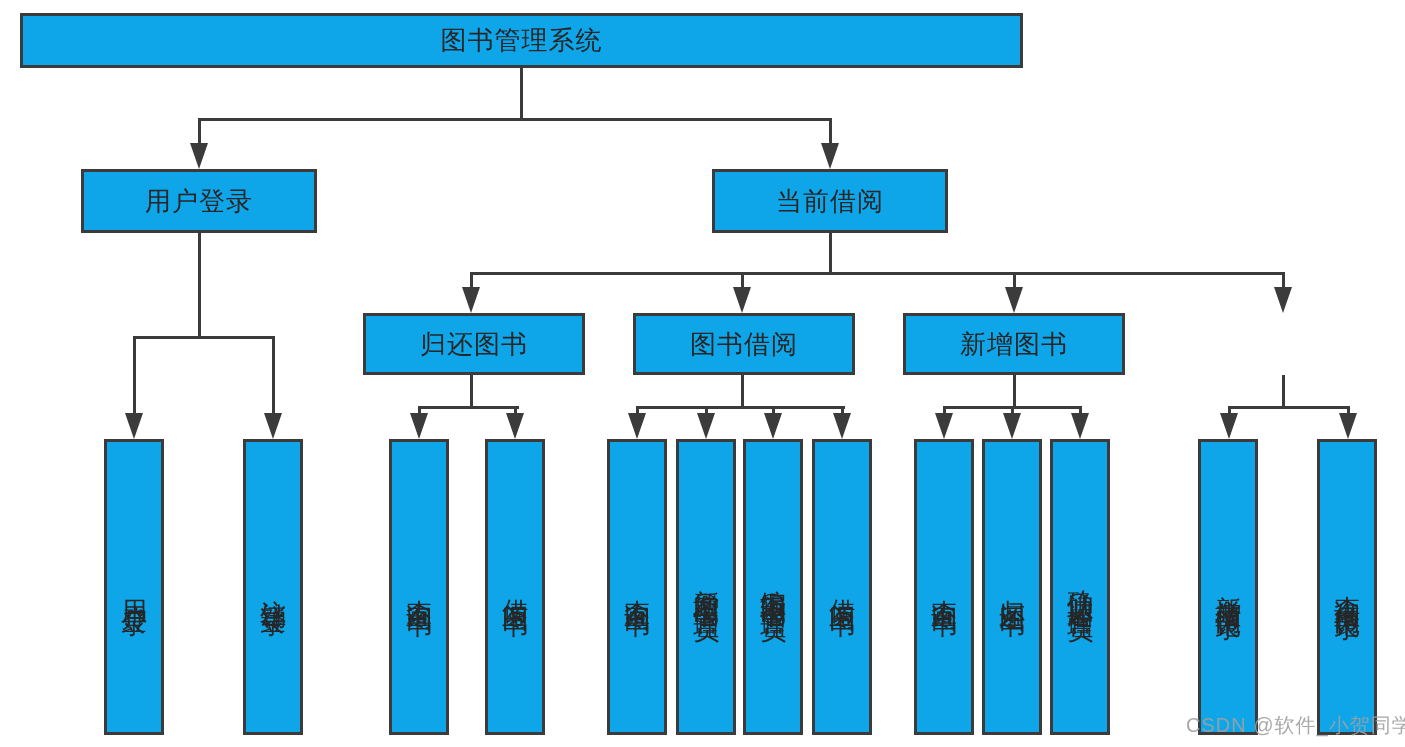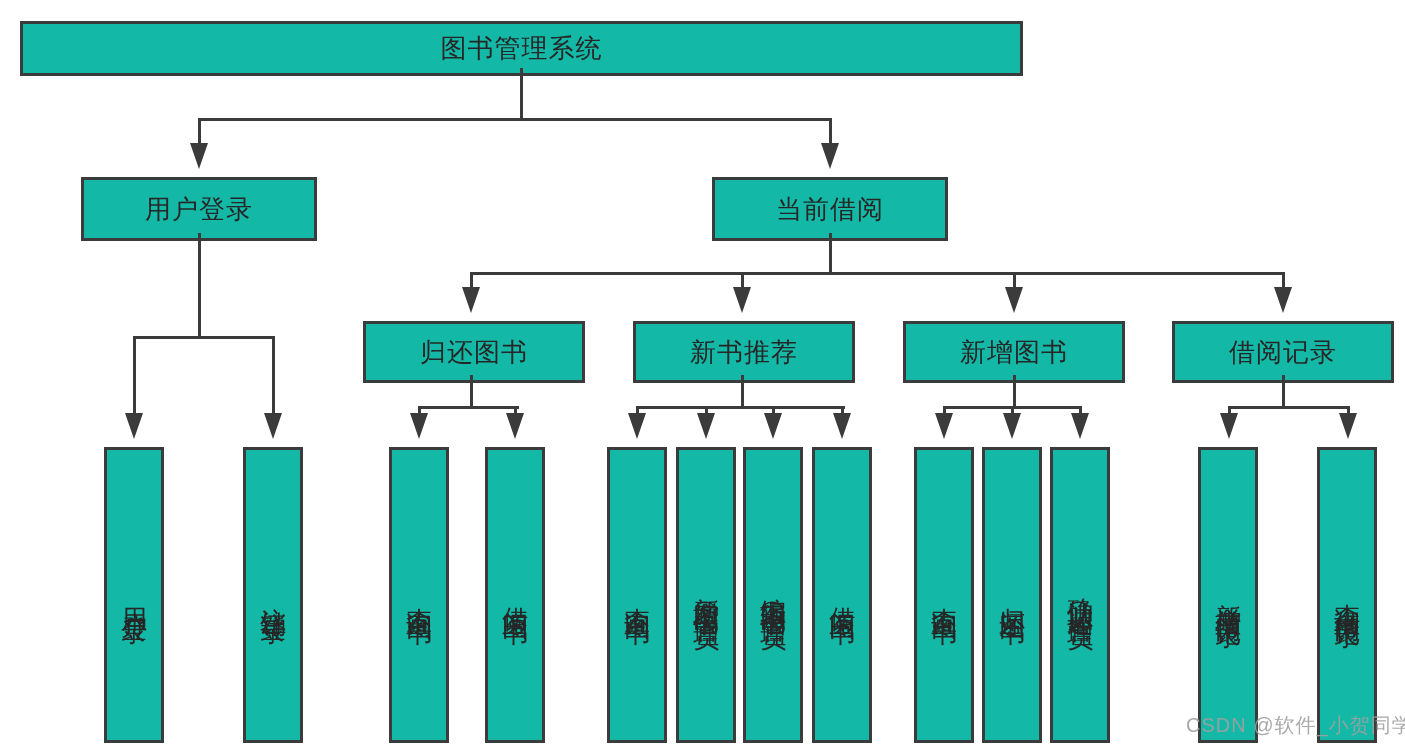--- a/index.html
+++ b/index.html
@@ -13,27 +13,26 @@
     position:relative;
     width:1405px;height:747px;
     background:var(--bg);
     overflow:hidden;
   }
   
   .box{
     position:absolute;
     box-sizing:border-box;
     border:3px solid var(--line);
-    background:#14b8a6;
+    background:#0ea5e9;
     display:flex;align-items:center;justify-content:center;
     color:var(--text);
     font-size:26px;
     letter-spacing:1px;
     white-space:nowrap;
-    margin-top:8px;
   }
   .leaf{
     font-size:26px;
   }
   .leaf .vtext{
     writing-mode:vertical-rl;
     text-orientation:mixed;
     letter-spacing:4px;
     line-height:1.05;
     max-height:288px;
@@ -90,23 +89,22 @@
   <div class="vline" style="left:470px;top:272px;height:18px;"></div>
   <div class="arrowhead" style="left:462px;top:287px;"></div>
   <div class="vline" style="left:741px;top:272px;height:18px;"></div>
   <div class="arrowhead" style="left:733px;top:287px;"></div>
   <div class="vline" style="left:1013px;top:272px;height:18px;"></div>
   <div class="arrowhead" style="left:1005px;top:287px;"></div>
   <div class="vline" style="left:1282px;top:272px;height:18px;"></div>
   <div class="arrowhead" style="left:1274px;top:287px;"></div>
 
   <div class="box" style="left:363px;top:313px;width:222px;height:62px;">归还图书</div>
-  <div class="box" style="left:633px;top:313px;width:222px;height:62px;">新书推荐</div>
+  <div class="box" style="left:633px;top:313px;width:222px;height:62px;">图书借阅</div>
   <div class="box" style="left:903px;top:313px;width:222px;height:62px;">新增图书</div>
-  <div class="box" style="left:1172px;top:313px;width:222px;height:62px;">借阅记录</div>
 
   <div class="vline" style="left:470px;top:375px;height:34px;"></div>
   <div class="vline" style="left:741px;top:375px;height:34px;"></div>
   <div class="vline" style="left:1013px;top:375px;height:34px;"></div>
   <div class="vline" style="left:1282px;top:375px;height:34px;"></div>
 
   <div class="hline" style="left:418px;top:406px;width:101px;"></div>
   <div class="hline" style="left:636px;top:406px;width:209px;"></div>
   <div class="hline" style="left:943px;top:406px;width:139px;"></div>
   <div class="hline" style="left:1228px;top:406px;width:122px;"></div>

